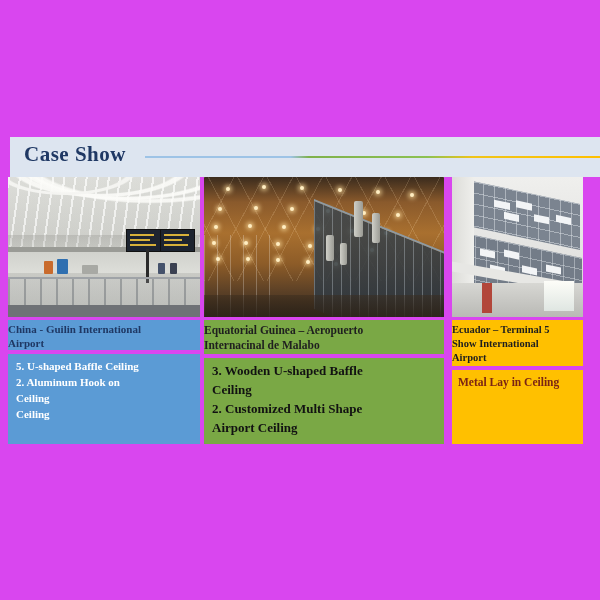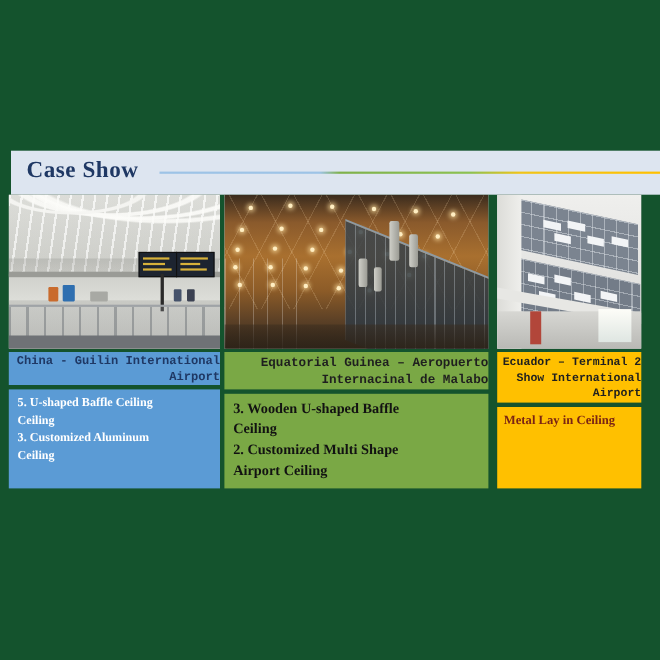--- a/index.html
+++ b/index.html
@@ -3,21 +3,21 @@
 <meta charset="utf-8">
 <style>
   html,body{margin:0;padding:0;}
   body{
     width:600px;height:600px;
     background:#ffffff;
     font-family:"Liberation Serif", serif;
     overflow:hidden;
     position:relative;
   }
-  .slide{position:absolute;left:0;top:0;width:600px;height:600px;background:#14532d;}
+  .slide{position:absolute;left:0;top:0;width:600px;height:600px;background:#d946ef;}
 
   
   .header-band{
     position:absolute;left:10px;top:137px;width:590px;height:40px;
     background:#dde5f0;
   }
   .header-title{
     position:absolute;left:14px;top:5px;
     font-family:"Liberation Serif", serif;
     font-size:21px;font-weight:bold;color:#1f3864;
@@ -90,21 +90,21 @@
     background-image:repeating-linear-gradient(to right,rgba(220,225,230,.45) 0px,rgba(220,225,230,.45) 1px,transparent 1px,transparent 11px),
                      repeating-linear-gradient(to bottom,rgba(220,225,230,.45) 0px,rgba(220,225,230,.45) 1px,transparent 1px,transparent 11px);}
   .p3-tile{position:absolute;background:#f2f4f6;}
   .p3-column{position:absolute;left:0;top:0;width:22px;height:140px;background:linear-gradient(to right,#dcdcd8,#efefec);}
   .p3-beam{position:absolute;left:0;top:96px;width:100%;height:10px;background:#e7e7e4;transform:skewY(10deg);}
   .p3-floor{position:absolute;left:0;top:106px;width:100%;height:34px;background:linear-gradient(to bottom,#d7d7d3,#b9b9b5);}
   .p3-window{position:absolute;left:92px;top:104px;width:30px;height:30px;background:linear-gradient(to bottom,#fdfdf8,#dfe6e2);}
   .p3-lift{position:absolute;left:30px;top:106px;width:10px;height:30px;background:#b2463a;}
 
   
-  .cap{position:absolute;text-align:right;font-weight:bold;font-family:Liberation Mono, monospace;}
+  .cap{position:absolute;text-align:left;font-weight:bold;}
   .cap-1{left:8px;top:320px;width:192px;height:30px;background:#5b9bd5;color:#1f3864;font-size:11px;line-height:14px;padding-top:2px;box-sizing:border-box;}
   .cap-2{left:204px;top:320px;width:240px;height:34px;background:#7aa845;color:#1f1f1f;font-size:11.5px;line-height:15px;padding-top:3px;box-sizing:border-box;}
   .cap-3{left:452px;top:320px;width:131px;height:46px;background:#ffc000;color:#1f1f1f;font-size:10.5px;line-height:14px;padding-top:3px;box-sizing:border-box;}
 
   .body-block{position:absolute;font-weight:bold;box-sizing:border-box;}
   .body-1{left:8px;top:354px;width:192px;height:90px;background:#5b9bd5;color:#ffffff;font-size:11px;line-height:16px;padding:4px 6px 0 8px;}
   .body-2{left:204px;top:358px;width:240px;height:86px;background:#7aa845;color:#121212;font-size:13px;line-height:19px;padding:3px 6px 0 8px;}
   .body-3{left:452px;top:370px;width:131px;height:74px;background:#ffc000;color:#7b2414;font-size:11.5px;line-height:16px;padding:4px 4px 0 6px;}
 
   .line{display:block;}
@@ -223,29 +223,29 @@
     <span class="line">China - Guilin International</span>
     <span class="line">Airport</span>
   </div>
 
   <div class="cap cap-2">
     <span class="line">Equatorial Guinea – Aeropuerto</span>
     <span class="line">Internacinal de Malabo</span>
   </div>
 
   <div class="cap cap-3">
-    <span class="line">Ecuador – Terminal 2</span>
+    <span class="line">Ecuador – Terminal 5</span>
     <span class="line">Show International</span>
     <span class="line">Airport</span>
   </div>
 
   <div class="body-block body-1">
     <span class="line">5. U-shaped  Baffle Ceiling</span>
+    <span class="line">2. Aluminum Hook on</span>
     <span class="line">Ceiling</span>
-    <span class="line">3. Customized Aluminum</span>
     <span class="line">Ceiling</span>
   </div>
 
   <div class="body-block body-2">
     <span class="line">3. Wooden U-shaped Baffle</span>
     <span class="line">Ceiling</span>
     <span class="line">2. Customized Multi Shape</span>
     <span class="line">Airport Ceiling</span>
   </div>
 

